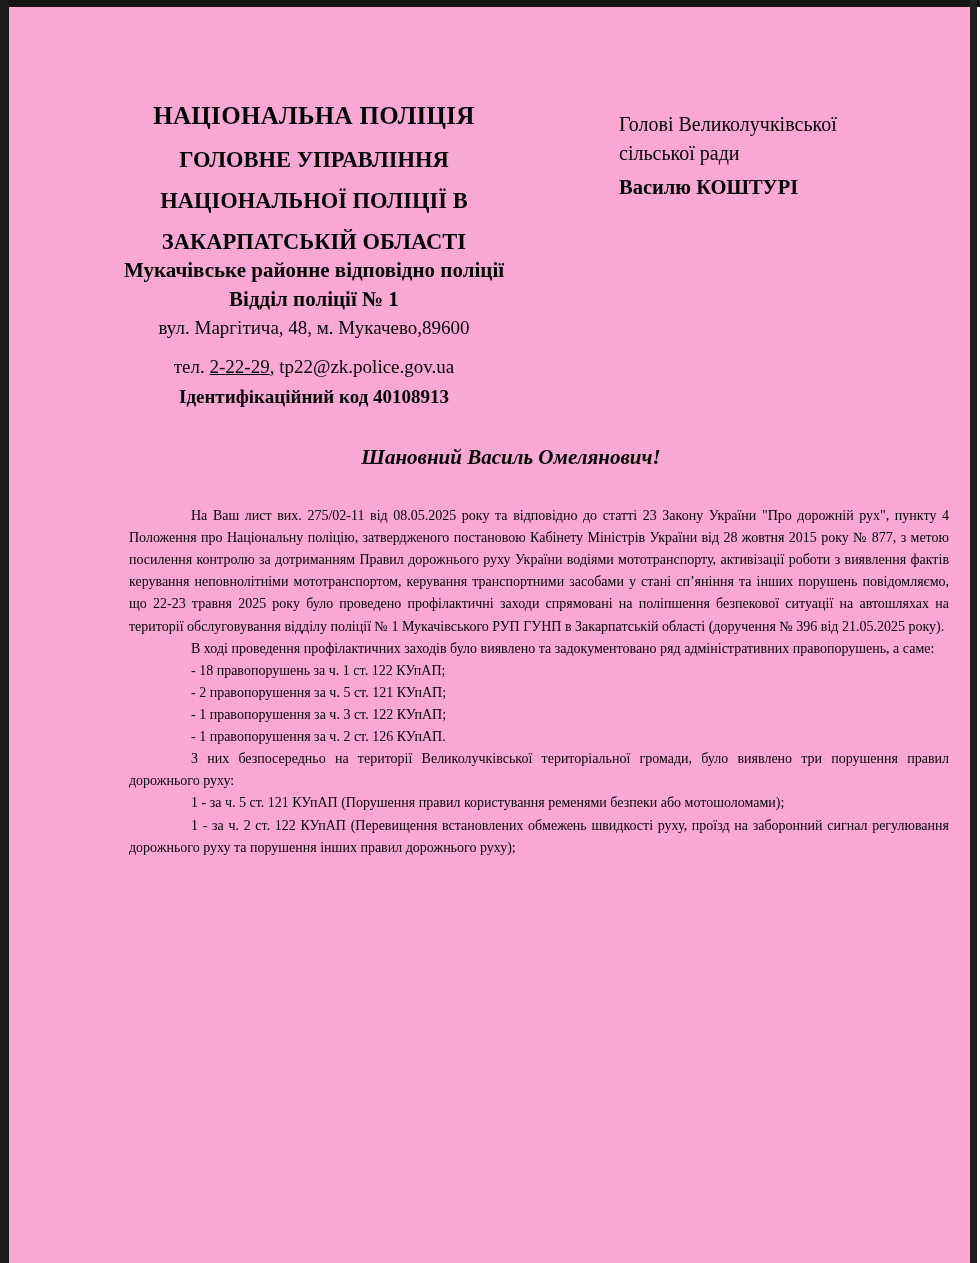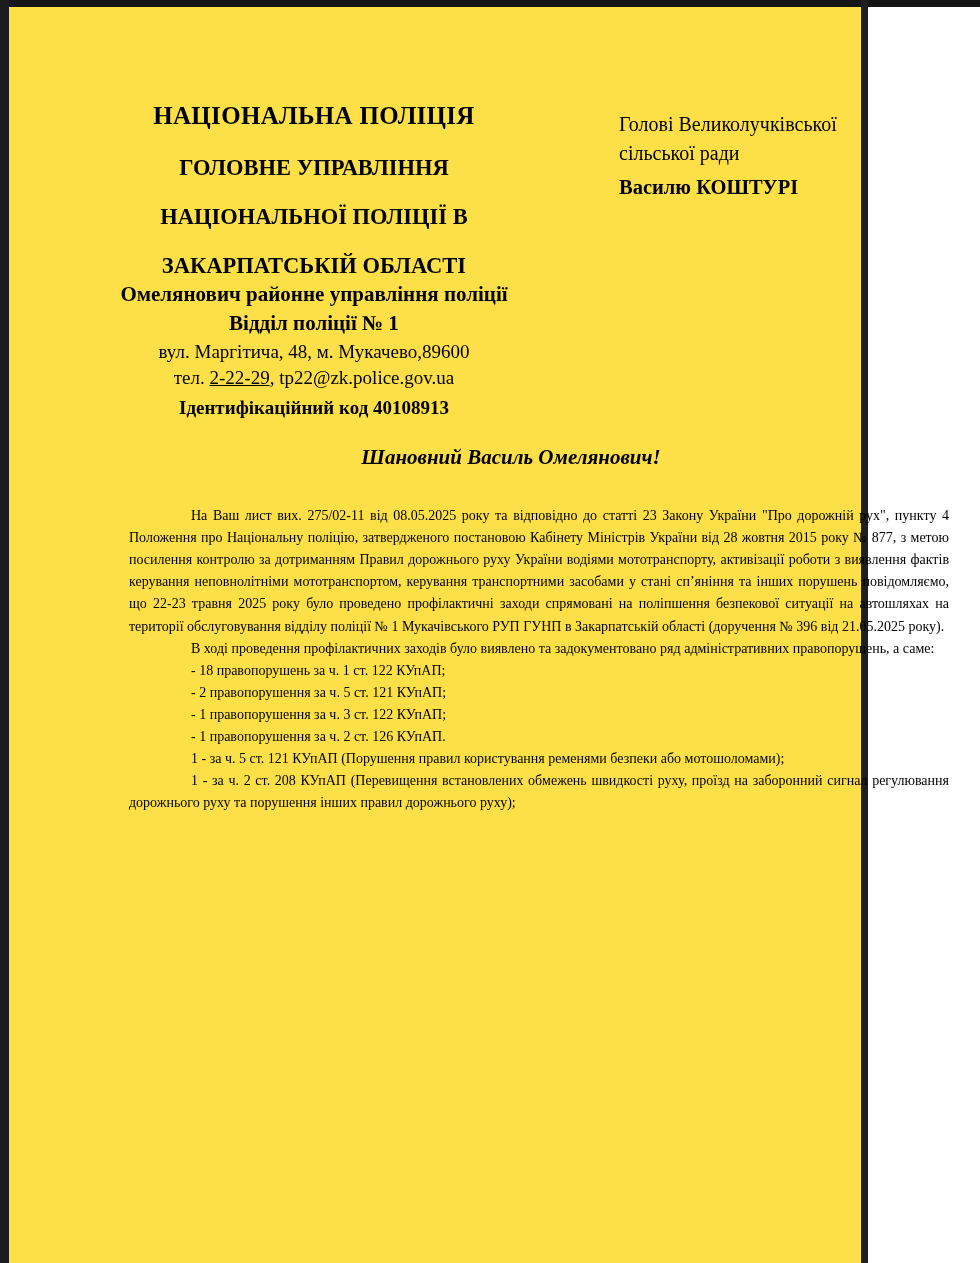--- a/index.html
+++ b/index.html
@@ -10,23 +10,23 @@
   body {
     width: 980px;
     height: 1263px;
     font-family: "Liberation Serif", "DejaVu Serif", serif;
     color: #000000;
     position: relative;
     overflow: hidden;
   }
   .page {
     position: relative;
-    width: 868px;
-    height: 1263px;
-    background: #fde047;
+    width: 977px;
+    height: 1263px;
+    background: #f9a8d4;
     box-sizing: border-box;
   }
   
   .scan-edge-left {
     position: absolute;
     top: 0;
     left: 0;
     width: 9px;
     height: 1263px;
     background: #1c1c1c;
@@ -78,34 +78,34 @@
     letter-spacing: 0.3px;
   }
   .lh-l2 {
     font-weight: bold;
     font-size: 25px;
     letter-spacing: 0.3px;
   }
   .lh-l3 {
     font-weight: bold;
     font-size: 22.5px;
-    margin-top: 20px;
+    margin-top: 12px;
   }
   .lh-l4 {
     font-weight: bold;
     font-size: 21px;
     margin-top: 1px;
   }
   .lh-addr {
     font-size: 19px;
     margin-top: 3px;
   }
   .lh-phone {
     font-size: 19px;
-    margin-top: 1px;
+    margin-top: 14px;
   }
   .lh-phone .u {
     text-decoration: underline;
   }
   .lh-code {
     font-weight: bold;
     font-size: 19px;
     margin-top: 6px;
   }
 
@@ -167,21 +167,21 @@
 
   <div class="content">
 
     <div class="header-row">
 
       <div class="letterhead">
         <div class="lh-l1">НАЦІОНАЛЬНА ПОЛІЦІЯ</div>
         <div class="lh-l3">ГОЛОВНЕ УПРАВЛІННЯ</div>
         <div class="lh-l3">НАЦІОНАЛЬНОЇ ПОЛІЦІЇ В</div>
         <div class="lh-l3">ЗАКАРПАТСЬКІЙ ОБЛАСТІ</div>
-        <div class="lh-l4">Омелянович районне управління поліції</div>
+        <div class="lh-l4">Мукачівське районне відповідно поліції</div>
         <div class="lh-l4">Відділ поліції № 1</div>
         <div class="lh-addr">вул. Маргітича, 48, м. Мукачево,89600</div>
         <div class="lh-phone">
           <span>тел.</span>
           <span class="u">2-22-29</span>,
           <span>tp22@zk.police.gov.ua</span>
         </div>
         <div class="lh-code">Ідентифікаційний код 40108913</div>
       </div>
 
@@ -195,18 +195,19 @@
 
     <div class="salutation">Шановний Василь Омелянович!</div>
 
     <div class="body-text">
       <p>На Ваш лист вих. 275/02-11 від 08.05.2025 року та відповідно до статті 23 Закону України "Про дорожній рух", пункту 4 Положення про Національну поліцію, затвердженого постановою Кабінету Міністрів України від 28 жовтня 2015 року № 877, з метою посилення контролю за дотриманням Правил дорожнього руху України водіями мототранспорту, активізації роботи з виявлення фактів керування неповнолітніми мототранспортом, керування транспортними засобами у стані сп’яніння та інших порушень повідомляємо, що 22-23 травня 2025 року було проведено профілактичні заходи спрямовані на поліпшення безпекової ситуації на автошляхах на території обслуговування відділу поліції № 1 Мукачівського РУП ГУНП в Закарпатській області (доручення № 396 від 21.05.2025 року).</p>
       <p>В ході проведення профілактичних заходів було виявлено та задокументовано ряд адміністративних правопорушень, а саме:</p>
       <p class="item">- 18 правопорушень за ч. 1 ст. 122 КУпАП;</p>
       <p class="item">- 2 правопорушення за ч. 5 ст. 121 КУпАП;</p>
       <p class="item">- 1 правопорушення за ч. 3 ст. 122 КУпАП;</p>
       <p class="item">- 1 правопорушення за ч. 2 ст. 126 КУпАП.</p>
+      <p>З них безпосередньо на території Великолучківської територіальної громади, було виявлено три порушення правил дорожнього руху:</p>
       <p>1 - за ч. 5 ст. 121 КУпАП (Порушення правил користування ременями безпеки або мотошоломами);</p>
-      <p>1 - за ч. 2 ст. 208 КУпАП (Перевищення встановлених обмежень швидкості руху, проїзд на заборонний сигнал регулювання дорожнього руху та порушення інших правил дорожнього руху);</p>
+      <p>1 - за ч. 2 ст. 122 КУпАП (Перевищення встановлених обмежень швидкості руху, проїзд на заборонний сигнал регулювання дорожнього руху та порушення інших правил дорожнього руху);</p>
     </div>
 
   </div>
 </div>
 
 </body></html>

